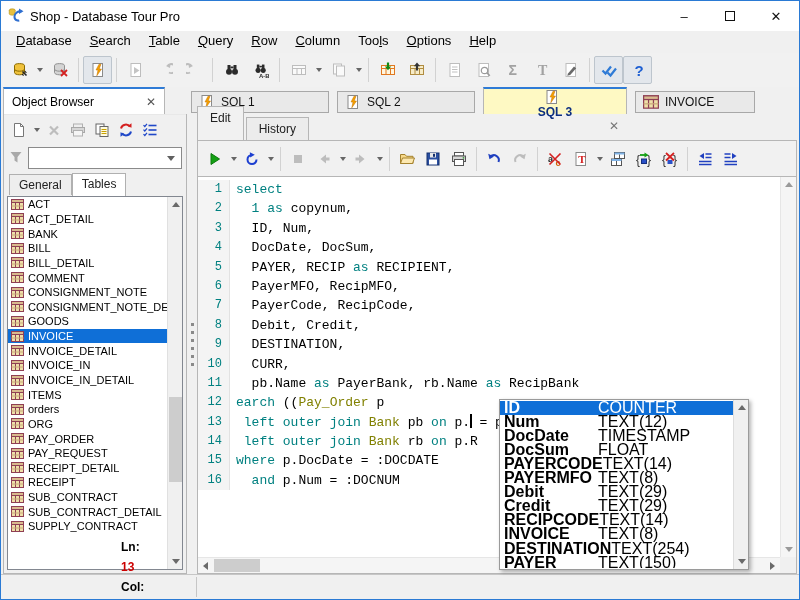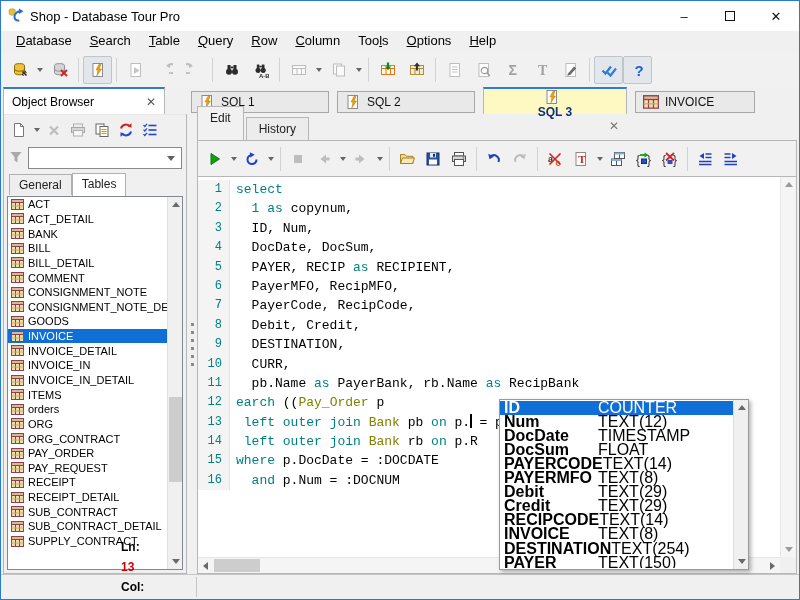--- a/index.html
+++ b/index.html
@@ -658,32 +658,20 @@
           <div class="tbl-row">
             <span style="display: flex;">
               <svg width="13" height="11" viewBox="0 0 13 11">
                 <rect x="0.5" y="0.5" width="12" height="10" fill="#eedfa8" stroke="#8f3f54"></rect>
                 <rect x="0.5" y="0.5" width="12" height="3" fill="#d9ba8e" stroke="#8f3f54"></rect>
                 <line x1="4.5" y1="3.5" x2="4.5" y2="10.5" stroke="#8f3f54"></line>
                 <line x1="8.5" y1="3.5" x2="8.5" y2="10.5" stroke="#8f3f54"></line>
                 <line x1="0.5" y1="7" x2="12.5" y2="7" stroke="#c9a87a"></line>
               </svg>
             </span>
-            <span>ORG_CONTRACT</span>
-          </div>
-          <div class="tbl-row">
-            <span style="display: flex;">
-              <svg width="13" height="11" viewBox="0 0 13 11">
-                <rect x="0.5" y="0.5" width="12" height="10" fill="#eedfa8" stroke="#8f3f54"></rect>
-                <rect x="0.5" y="0.5" width="12" height="3" fill="#d9ba8e" stroke="#8f3f54"></rect>
-                <line x1="4.5" y1="3.5" x2="4.5" y2="10.5" stroke="#8f3f54"></line>
-                <line x1="8.5" y1="3.5" x2="8.5" y2="10.5" stroke="#8f3f54"></line>
-                <line x1="0.5" y1="7" x2="12.5" y2="7" stroke="#c9a87a"></line>
-              </svg>
-            </span>
             <span>PAY_ORDER</span>
           </div>
           <div class="tbl-row">
             <span style="display: flex;">
               <svg width="13" height="11" viewBox="0 0 13 11">
                 <rect x="0.5" y="0.5" width="12" height="10" fill="#eedfa8" stroke="#8f3f54"></rect>
                 <rect x="0.5" y="0.5" width="12" height="3" fill="#d9ba8e" stroke="#8f3f54"></rect>
                 <line x1="4.5" y1="3.5" x2="4.5" y2="10.5" stroke="#8f3f54"></line>
                 <line x1="8.5" y1="3.5" x2="8.5" y2="10.5" stroke="#8f3f54"></line>
                 <line x1="0.5" y1="7" x2="12.5" y2="7" stroke="#c9a87a"></line>
@@ -694,33 +682,33 @@
           <div class="tbl-row">
             <span style="display: flex;">
               <svg width="13" height="11" viewBox="0 0 13 11">
                 <rect x="0.5" y="0.5" width="12" height="10" fill="#eedfa8" stroke="#8f3f54"></rect>
                 <rect x="0.5" y="0.5" width="12" height="3" fill="#d9ba8e" stroke="#8f3f54"></rect>
                 <line x1="4.5" y1="3.5" x2="4.5" y2="10.5" stroke="#8f3f54"></line>
                 <line x1="8.5" y1="3.5" x2="8.5" y2="10.5" stroke="#8f3f54"></line>
                 <line x1="0.5" y1="7" x2="12.5" y2="7" stroke="#c9a87a"></line>
               </svg>
             </span>
+            <span>RECEIPT_DETAIL</span>
+          </div>
+          <div class="tbl-row">
+            <span style="display: flex;">
+              <svg width="13" height="11" viewBox="0 0 13 11">
+                <rect x="0.5" y="0.5" width="12" height="10" fill="#eedfa8" stroke="#8f3f54"></rect>
+                <rect x="0.5" y="0.5" width="12" height="3" fill="#d9ba8e" stroke="#8f3f54"></rect>
+                <line x1="4.5" y1="3.5" x2="4.5" y2="10.5" stroke="#8f3f54"></line>
+                <line x1="8.5" y1="3.5" x2="8.5" y2="10.5" stroke="#8f3f54"></line>
+                <line x1="0.5" y1="7" x2="12.5" y2="7" stroke="#c9a87a"></line>
+              </svg>
+            </span>
             <span>RECEIPT</span>
-          </div>
-          <div class="tbl-row">
-            <span style="display: flex;">
-              <svg width="13" height="11" viewBox="0 0 13 11">
-                <rect x="0.5" y="0.5" width="12" height="10" fill="#eedfa8" stroke="#8f3f54"></rect>
-                <rect x="0.5" y="0.5" width="12" height="3" fill="#d9ba8e" stroke="#8f3f54"></rect>
-                <line x1="4.5" y1="3.5" x2="4.5" y2="10.5" stroke="#8f3f54"></line>
-                <line x1="8.5" y1="3.5" x2="8.5" y2="10.5" stroke="#8f3f54"></line>
-                <line x1="0.5" y1="7" x2="12.5" y2="7" stroke="#c9a87a"></line>
-              </svg>
-            </span>
-            <span>RECEIPT_DETAIL</span>
           </div>
           <div class="tbl-row">
             <span style="display: flex;">
               <svg width="13" height="11" viewBox="0 0 13 11">
                 <rect x="0.5" y="0.5" width="12" height="10" fill="#eedfa8" stroke="#8f3f54"></rect>
                 <rect x="0.5" y="0.5" width="12" height="3" fill="#d9ba8e" stroke="#8f3f54"></rect>
                 <line x1="4.5" y1="3.5" x2="4.5" y2="10.5" stroke="#8f3f54"></line>
                 <line x1="8.5" y1="3.5" x2="8.5" y2="10.5" stroke="#8f3f54"></line>
                 <line x1="0.5" y1="7" x2="12.5" y2="7" stroke="#c9a87a"></line>
               </svg>

